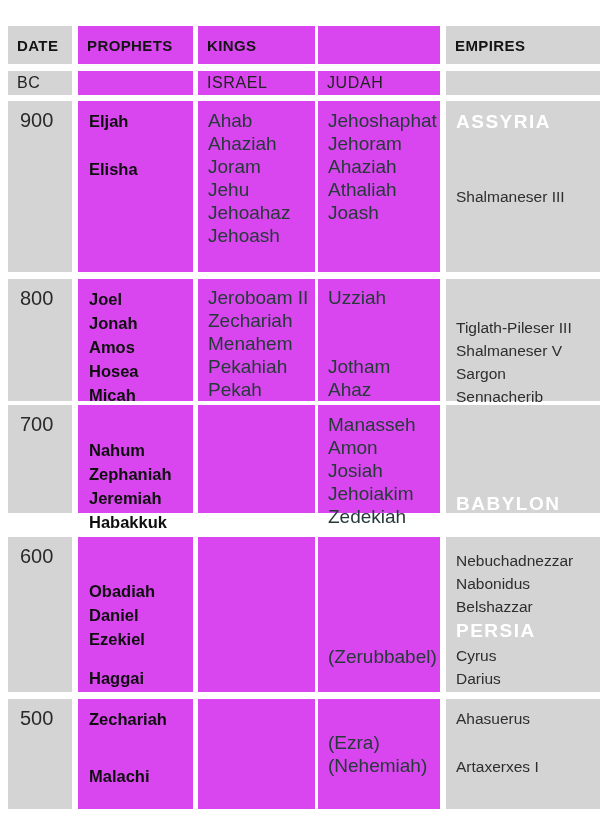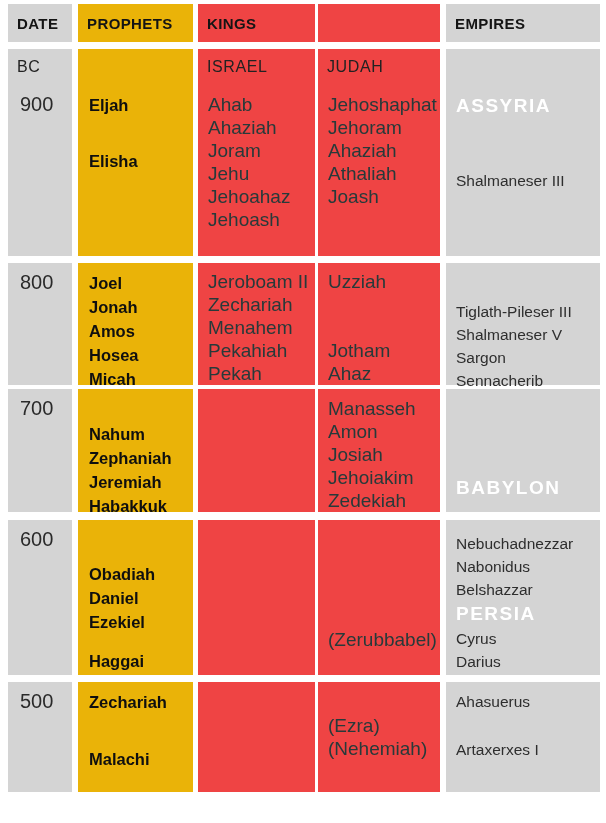--- a/index.html
+++ b/index.html
@@ -1,34 +1,34 @@
 <!DOCTYPE html>
 <html><head>
 <meta charset="utf-8">
 <style>
   html,body { margin:0; padding:0; background:#ffffff; }
   body { width:606px; height:823px; font-family:"Liberation Sans", sans-serif; }
-  .page { padding:4px 0 0 8px; }
+  .page { padding:26px 0 0 8px; }
   .row { display:flex; }
   .cell { box-sizing:border-box; flex-shrink:0; }
   .gray   { background:#d4d4d4; }
-  .yellow { background:#eab308; }
-  .teal   { background:#ef4444; }
+  .yellow { background:#d946ef; }
+  .teal   { background:#d946ef; }
 
   .c1{width:64px;margin-right:6px}
   .c2{width:115px;margin-right:5px}
   .c3{width:117px;margin-right:3px}
   .c4{width:122px;margin-right:6px}
   .c5{width:154px}
 
   .r-header{height:38px;margin-bottom:7px}
-  .r-sub{height:36px;}
+  .r-sub{height:24px;margin-bottom:6px}
   .r-900{height:171px;margin-bottom:7px}
   .r-800{height:122px;margin-bottom:4px}
-  .r-700{height:123px;margin-bottom:8px}
+  .r-700{height:108px;margin-bottom:24px}
   .r-600{height:155px;margin-bottom:7px}
   .r-500{height:110px}
 
   .hdr{display:flex;align-items:center;padding-left:9px;font-weight:bold;font-size:15px;color:#141414;letter-spacing:.4px}
   .sub{display:flex;align-items:center;padding-left:9px;font-size:16px;color:#222;letter-spacing:.6px}
   .date{font-size:20px;color:#2a2a2a;padding:8px 0 0 12px}
   .prophets{padding:8px 0 0 11px}
   .prophet{font-weight:bold;font-size:16.5px;line-height:24px;color:#0f0f0f}
   .kings{padding:8px 0 0 10px}
   .king{font-size:19px;line-height:23px;color:#273a3a}
@@ -54,21 +54,21 @@
     <div class="cell c2 yellow"></div>
     <div class="cell c3 teal sub">ISRAEL</div>
     <div class="cell c4 teal sub">JUDAH</div>
     <div class="cell c5 gray"></div>
   </div>
 
   <div class="row r-900">
     <div class="cell c1 gray date">900</div>
     <div class="cell c2 yellow prophets">
       <div class="prophet">Eljah</div>
-      <div class="prophet" style="margin-top:32px">Elisha</div>
+      <div class="prophet" style="margin-top:24px">Elisha</div>
     </div>
     <div class="cell c3 teal kings">
       <div class="king">Ahab</div>
       <div class="king">Ahaziah</div>
       <div class="king">Joram</div>
       <div class="king">Jehu</div>
       <div class="king">Jehoahaz</div>
       <div class="king">Jehoash</div>
     </div>
     <div class="cell c4 teal kings">

